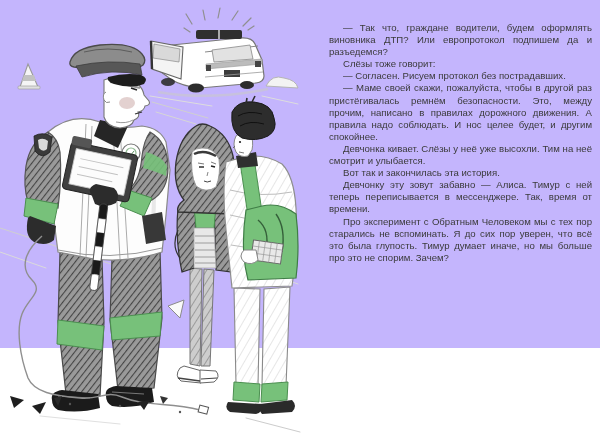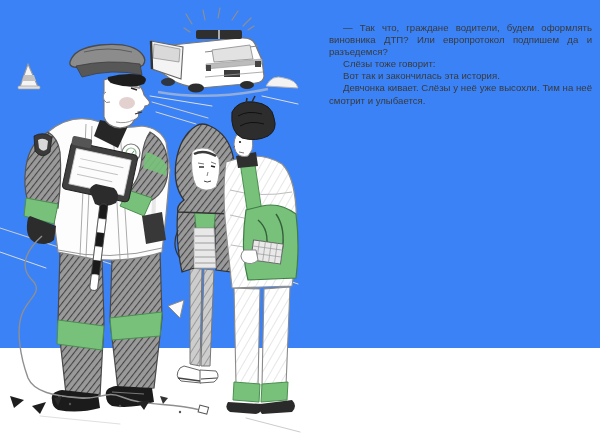--- a/index.html
+++ b/index.html
@@ -1,21 +1,21 @@
 <!DOCTYPE html>
 <html lang="ru"><head>
 <meta charset="utf-8">
 <style>
   html,body{margin:0;padding:0;}
   body{
     width:600px;height:434px;background:#ffffff;
     font-family:"Liberation Sans","DejaVu Sans",sans-serif;
     overflow:hidden;
   }
-  .page{position:relative;width:600px;height:348px;background:#3b82f6;}
+  .page{position:relative;width:600px;height:348px;background:#c4b5fd;}
   .illustration-pane{position:absolute;left:0;top:0;width:302px;height:434px;}
   .illustration-pane svg{display:block;width:302px;height:434px;}
   .text-pane{
     position:absolute;left:329px;top:22px;width:263px;
     color:#3a3a3a;font-size:9.6px;line-height:12.1px;
     text-align:justify;text-align-last:left;
   }
   .text-pane p{margin:0;text-indent:14px;}
 </style>
 </head>
@@ -247,17 +247,21 @@
       <circle cx="120" cy="406" r="1.2" fill="#555555"></circle>
       <circle cx="180" cy="412" r="1.2" fill="#555555"></circle>
       <path d="M168,306 L184,300 L180,318 Z" fill="#fafafa" stroke="#8a8a8a" stroke-width="1"></path>
     </g>
   </svg>
   </div>
 
   <div class="text-pane">
     <p>— Так что, граждане водители, будем оформлять виновника ДТП? Или европротокол подпишем да и разъедемся?</p>
     <p>Слёзы тоже говорит:</p>
+    <p>— Согласен. Рисуем протокол без пострадавших.</p>
+    <p>— Маме своей скажи, пожалуйста, чтобы в другой раз пристёгивалась ремнём безопасности. Это, между прочим, написано в правилах дорожного движения. А правила надо соблюдать. И нос целее будет, и другим спокойнее.</p>
+    <p>Девчонка кивает. Слёзы у неё уже высохли. Тим на неё смотрит и улыбается.</p>
     <p>Вот так и закончилась эта история.</p>
-    <p>Девчонка кивает. Слёзы у неё уже высохли. Тим на неё смотрит и улыбается.</p>
+    <p>Девчонку эту зовут забавно — Алиса. Тимур с ней теперь переписывается в мессенджере. Так, время от времени.</p>
+    <p>Про эксперимент с Обратным Человеком мы с тех пор старались не вспоминать. Я до сих пор уверен, что всё это была глупость. Тимур думает иначе, но мы больше про это не спорим. Зачем?</p>
   </div>
 
 </div>
 
 </body></html>

